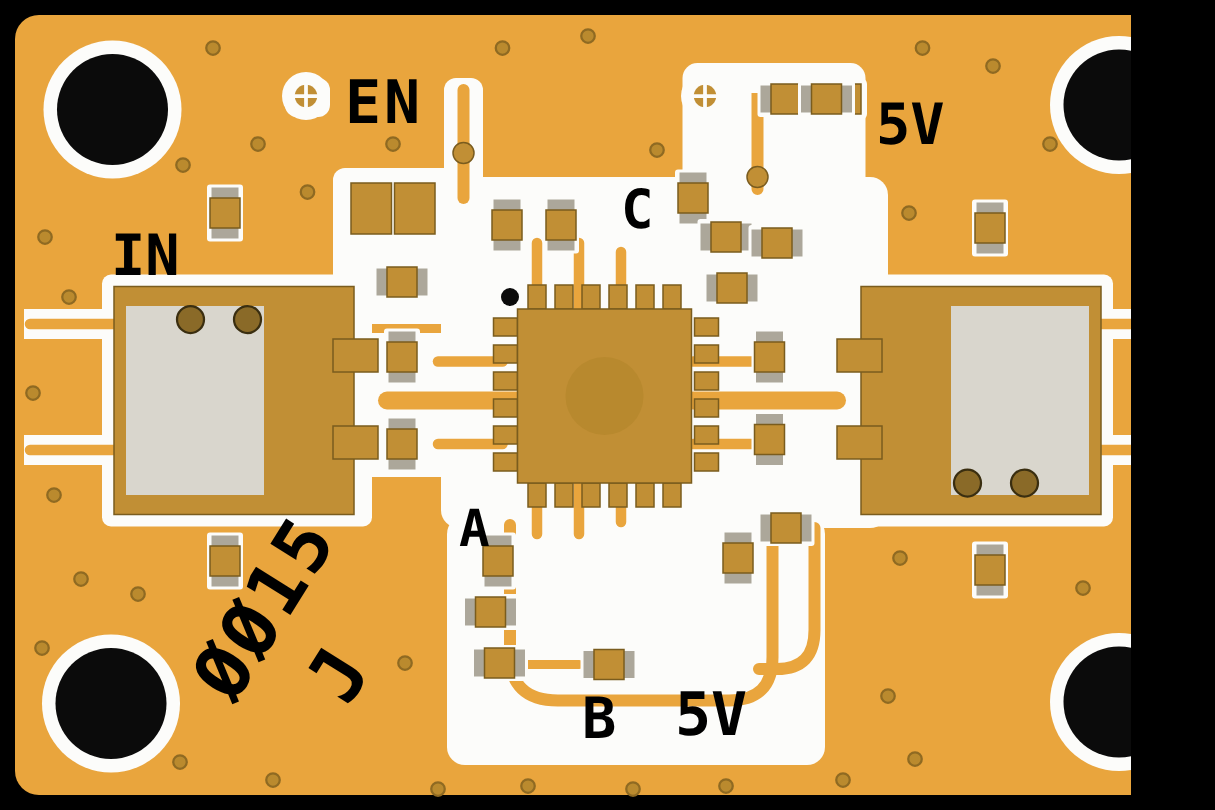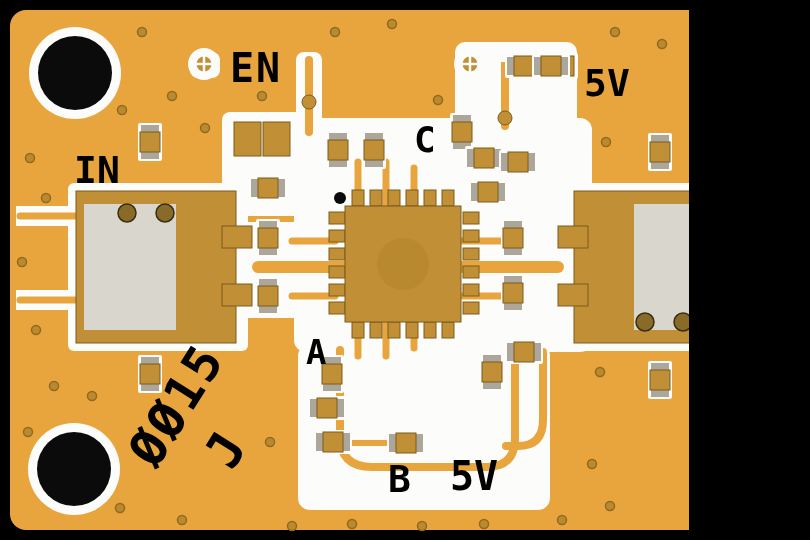--- a/index.html
+++ b/index.html
@@ -1,16 +1,16 @@
 <!DOCTYPE html>
 <html><head>
 <meta charset="utf-8">
 <style>
   html,body{margin:0;padding:0;background:#000;}
-  .stage{position:relative;width:689px;height:540px;background:#000;overflow:hidden;}
+  .stage{position:relative;width:754px;height:540px;background:#000;overflow:hidden;}
   svg{display:block;}
   svg text{font-family:"DejaVu Sans Mono","Liberation Mono",monospace;font-weight:bold;fill:#000;}
   .via{fill:#BA8A2E;stroke:#8f6a22;stroke-width:1.5;}
   .silk{fill:#FCFCFA;}
   .trace{stroke:#E9A53D;fill:none;stroke-linecap:round;}
   .copper{fill:#C18F35;stroke:#7a5c1e;stroke-width:1;}
 </style>
 </head>
 <body>
 

